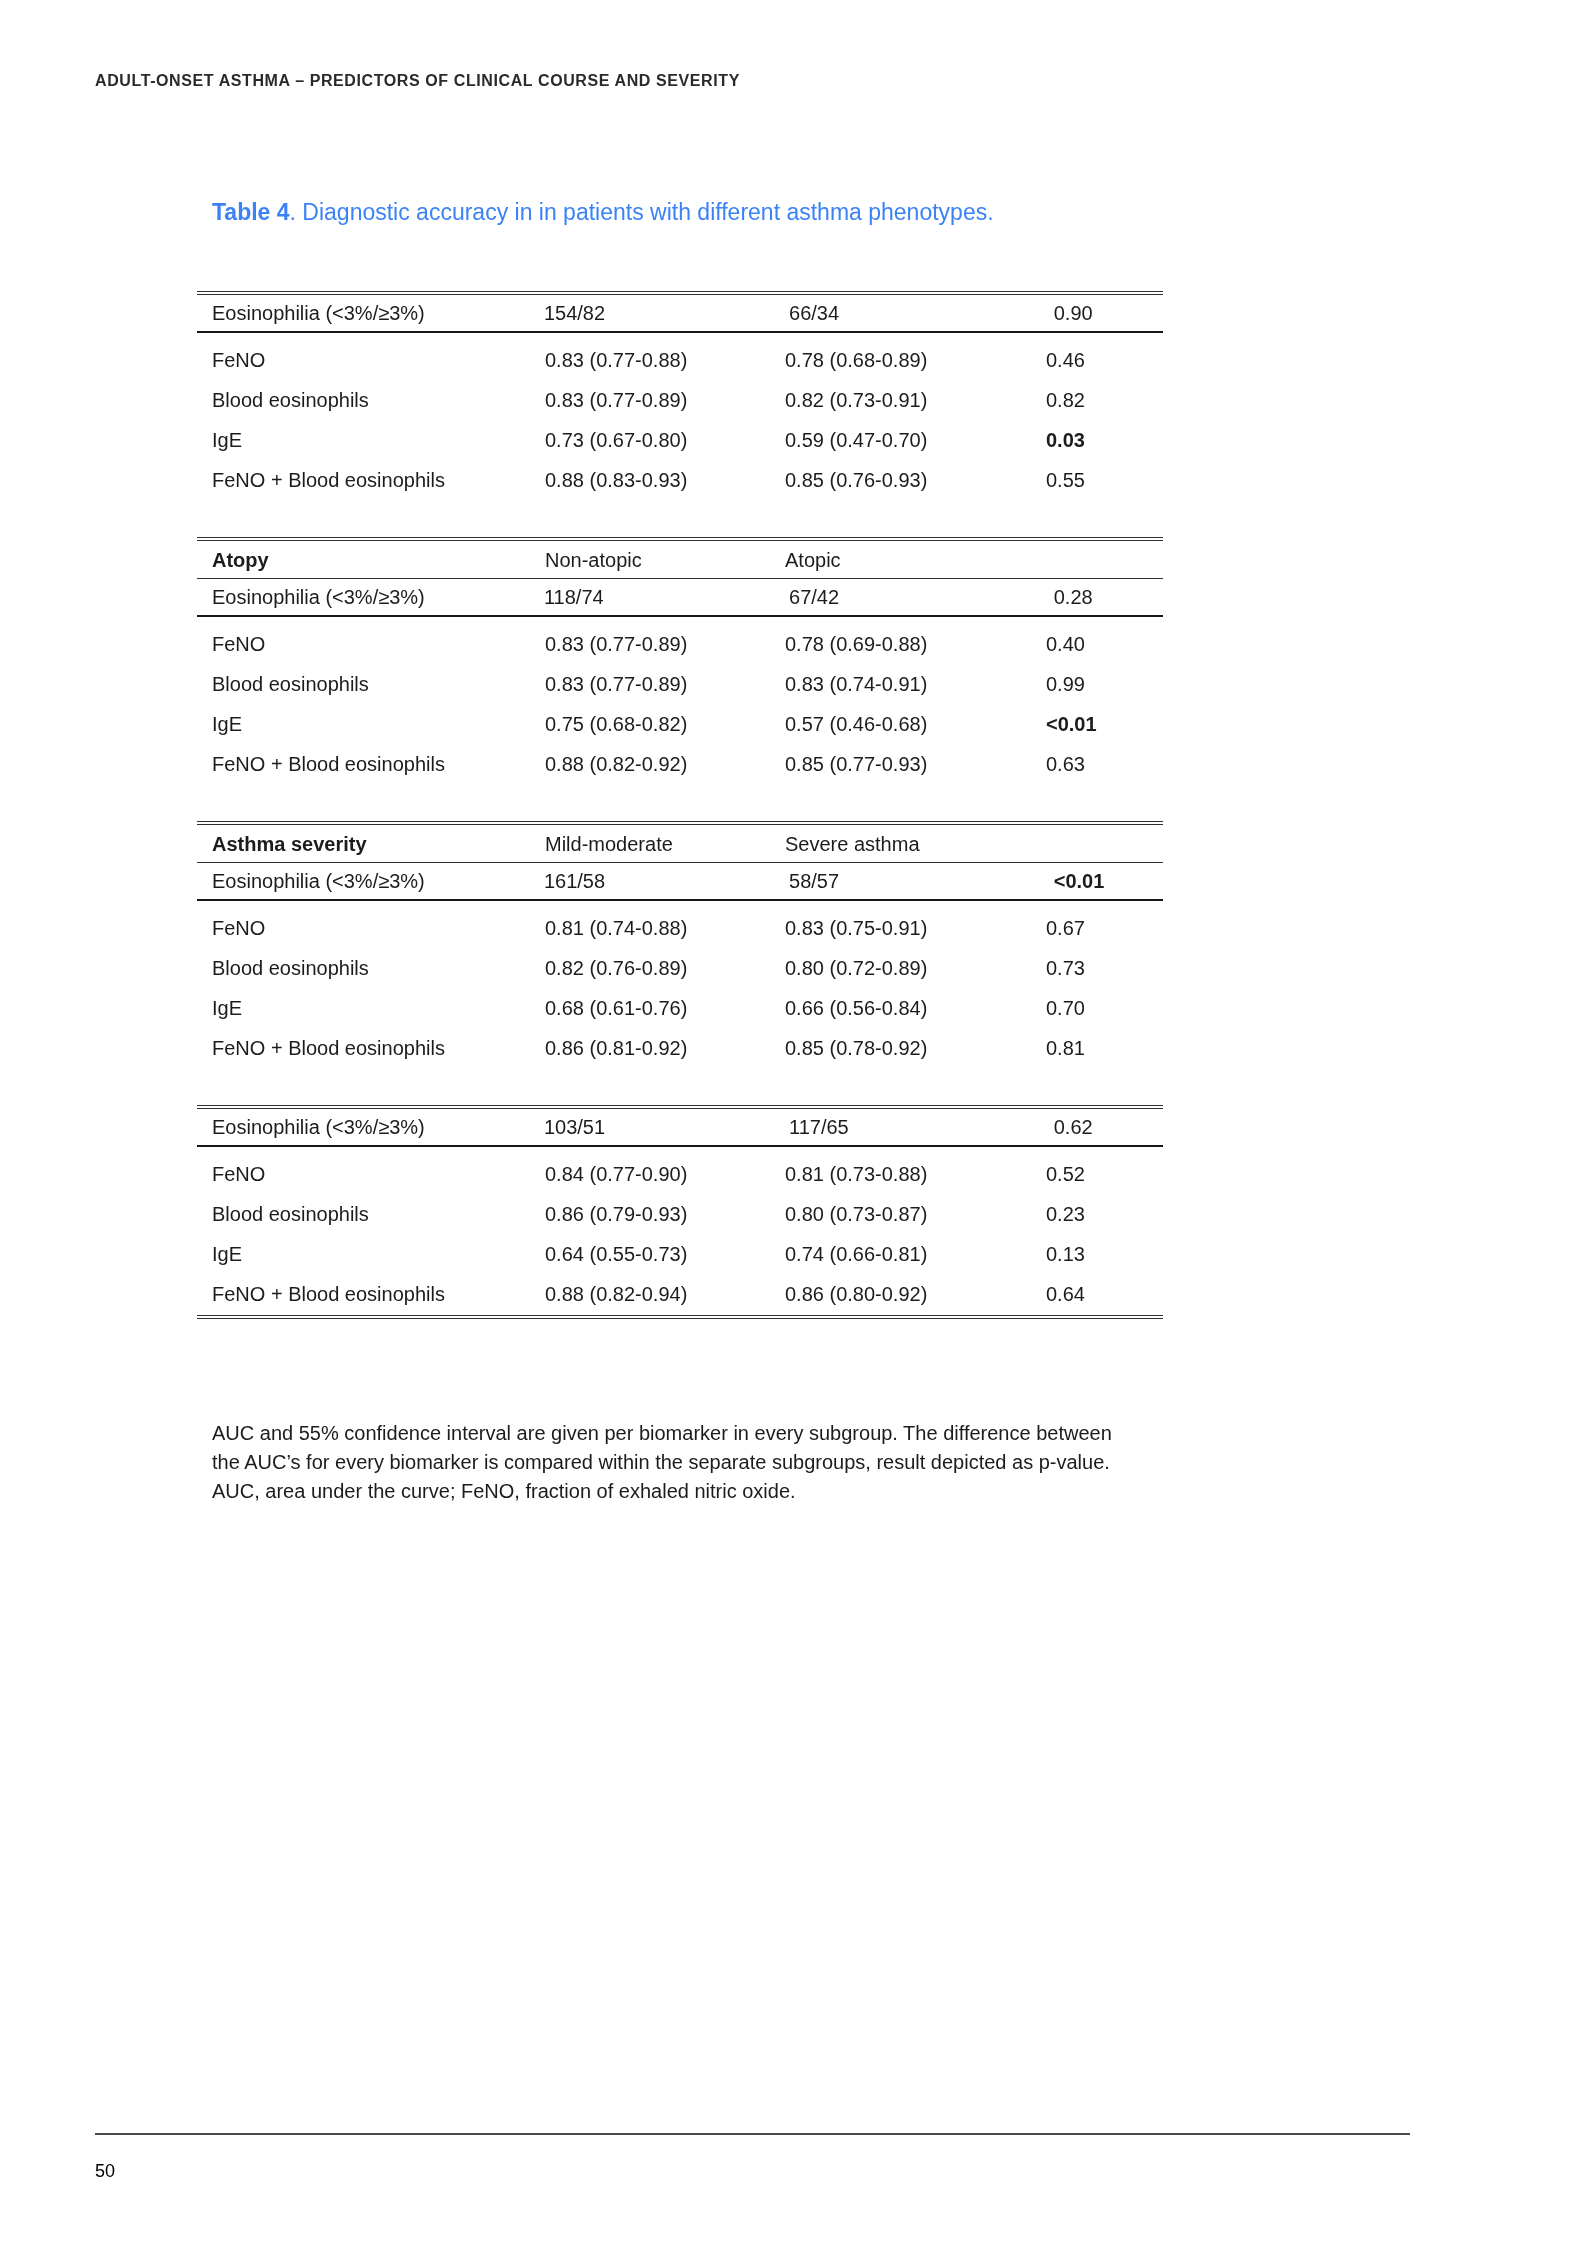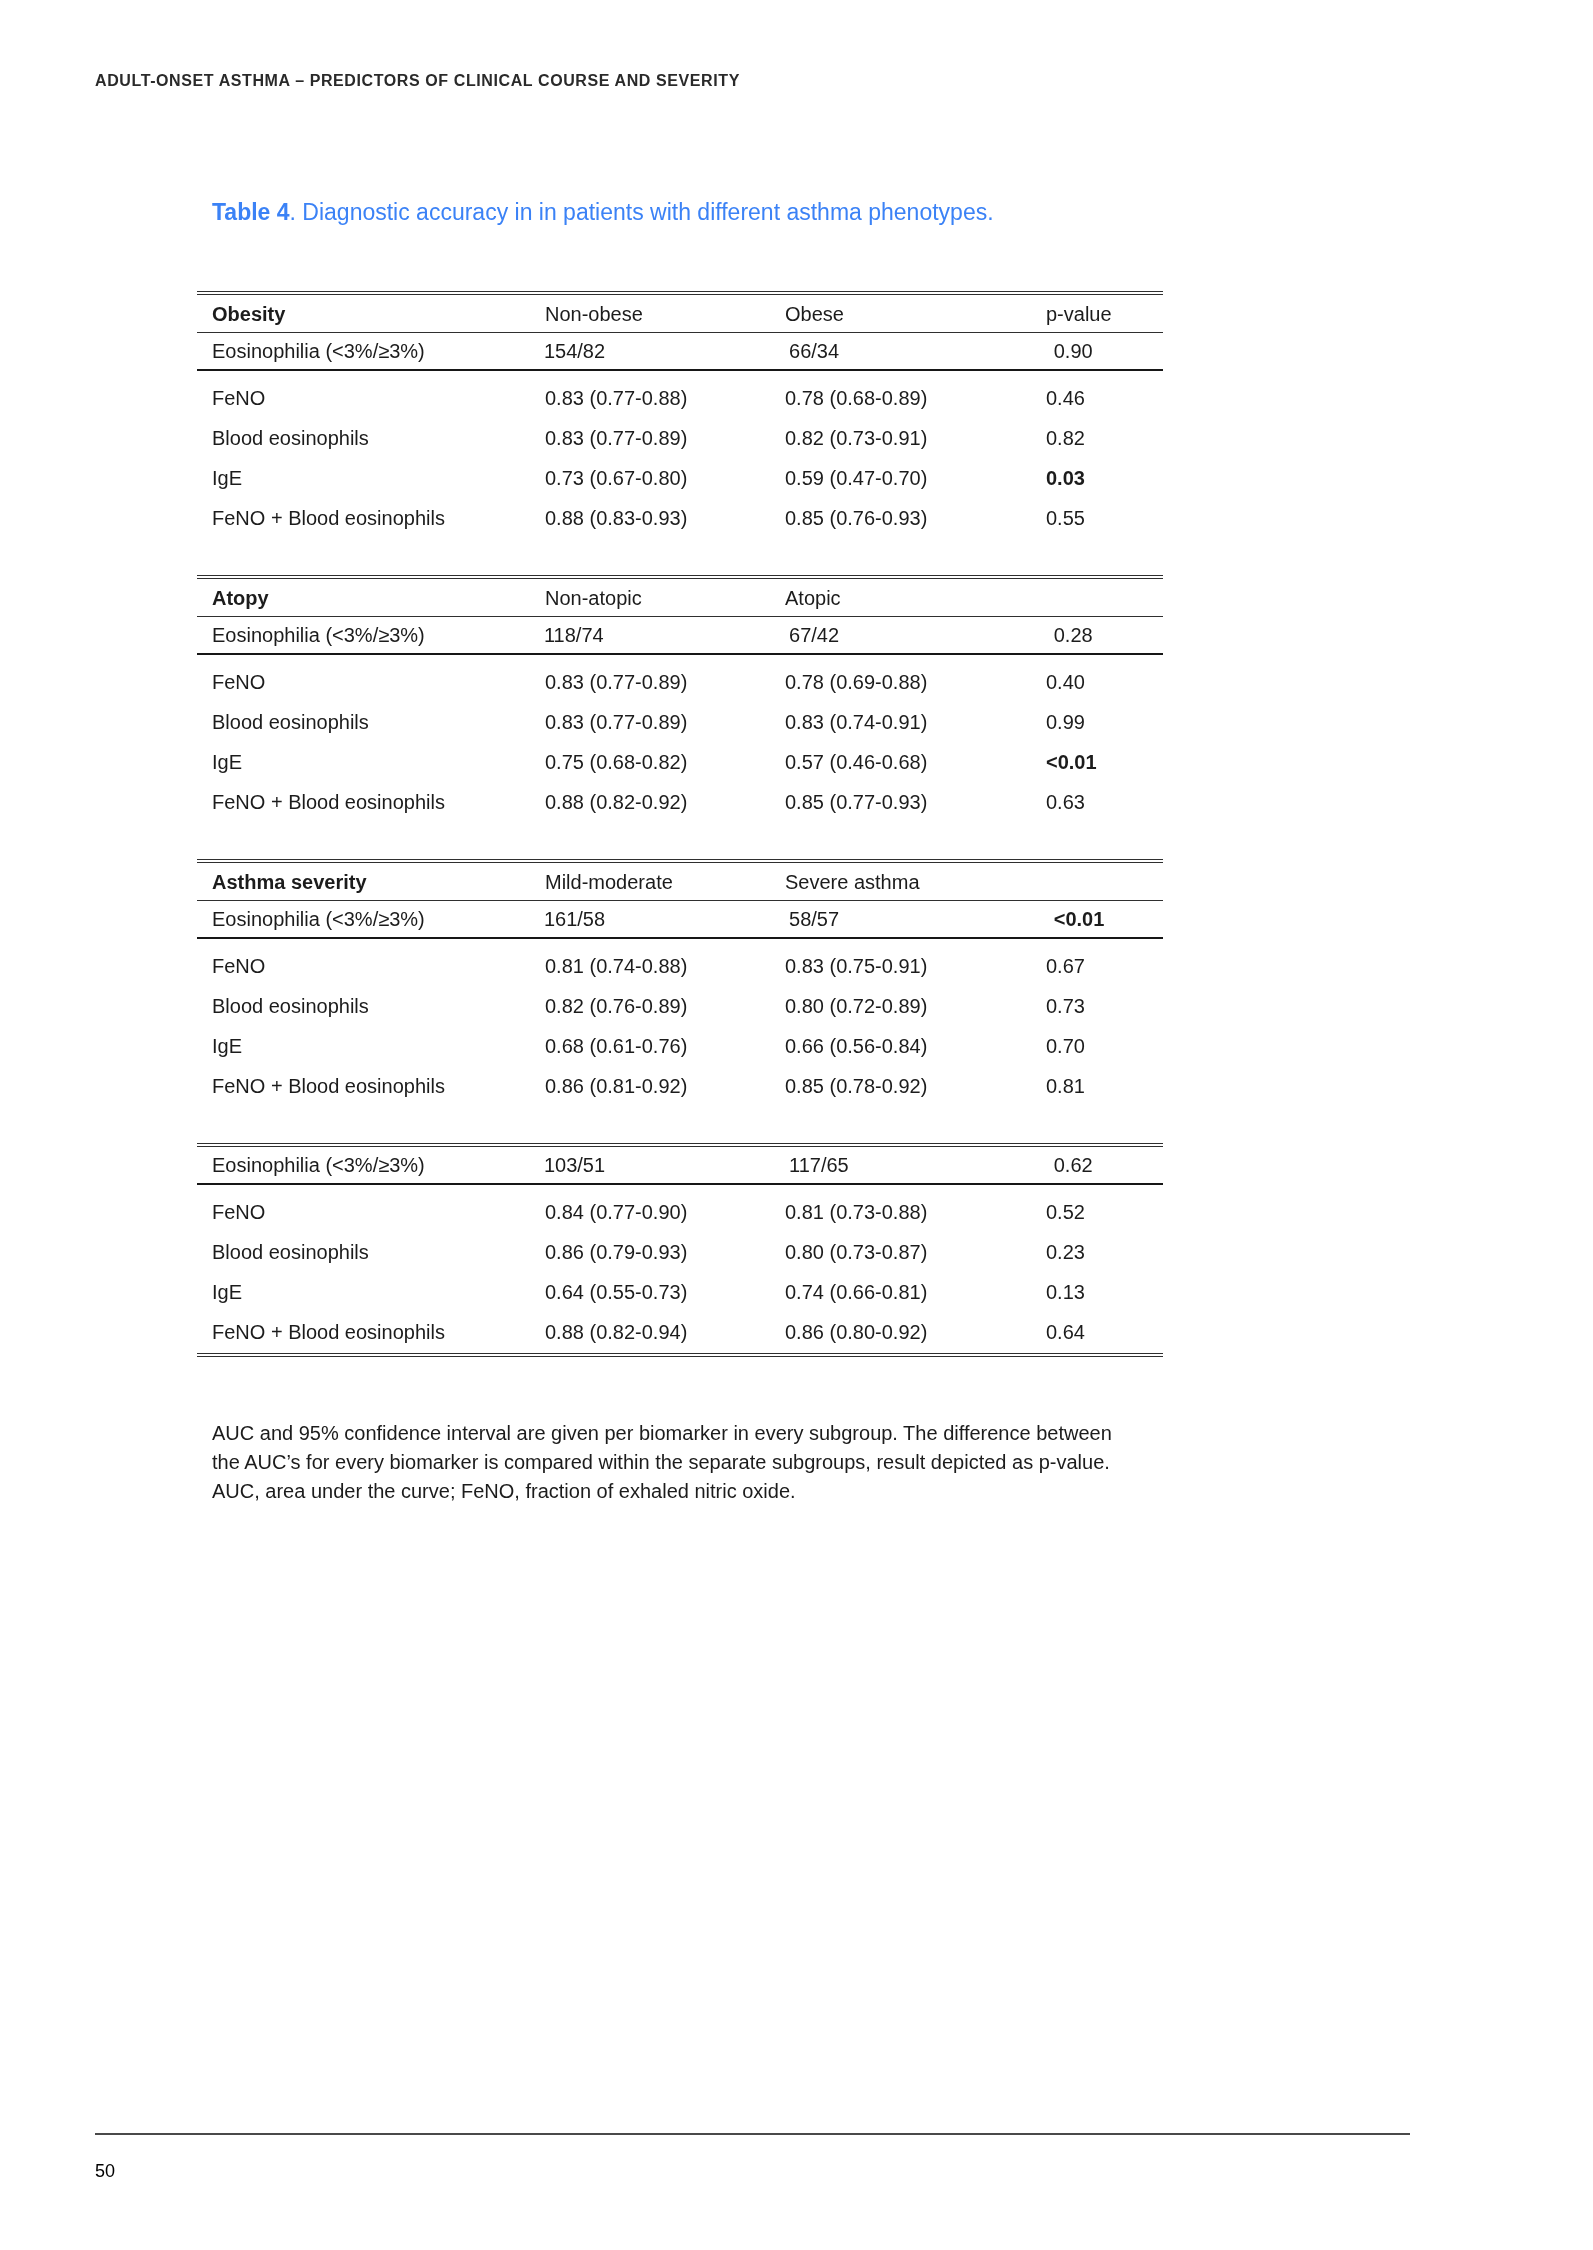--- a/index.html
+++ b/index.html
@@ -62,26 +62,20 @@
 
 <div class="running-header">ADULT-ONSET ASTHMA – PREDICTORS OF CLINICAL COURSE AND SEVERITY</div>
 
 <div class="title">
   <span class="b">Table 4</span><span>. Diagnostic accuracy in in patients with different asthma phenotypes.</span>
 </div>
 
 <div class="tables">
 
   <section class="subtable">
-    <div class="trow thead">
-      <div class="cell c0 bold">Obesity</div>
-      <div class="cell c1">Non-obese</div>
-      <div class="cell c2">Obese</div>
-      <div class="cell c3">p-value</div>
-    </div>
     <div class="trow eos-row">
       <div class="cell c0">Eosinophilia (&lt;3%/≥3%)</div>
       <div class="cell c1">154/82</div>
       <div class="cell c2">66/34</div>
       <div class="cell c3">0.90</div>
     </div>
     <div class="tbody">
       <div class="trow brow">
         <div class="cell c0">FeNO</div>
         <div class="cell c1">0.83 (0.77-0.88)</div>
@@ -221,16 +215,16 @@
         <div class="cell c0">FeNO + Blood eosinophils</div>
         <div class="cell c1">0.88 (0.82-0.94)</div>
         <div class="cell c2">0.86 (0.80-0.92)</div>
         <div class="cell c3">0.64</div>
       </div>
     </div>
   </section>
 
 </div>
 
-<div class="footnote">AUC and 95% confidence interval are given per biomarker in every subgroup. The difference between the AUC’s for every biomarker is compared within the separate subgroups, result depicted as p-value. AUC, area under the curve; FeNO, fraction of exhaled nitric oxide.</div>
+<div class="footnote">AUC and 55% confidence interval are given per biomarker in every subgroup. The difference between the AUC’s for every biomarker is compared within the separate subgroups, result depicted as p-value. AUC, area under the curve; FeNO, fraction of exhaled nitric oxide.</div>
 
 <div class="bottom-rule"></div>
 <div class="page-number">50</div>
 
 </body></html>

